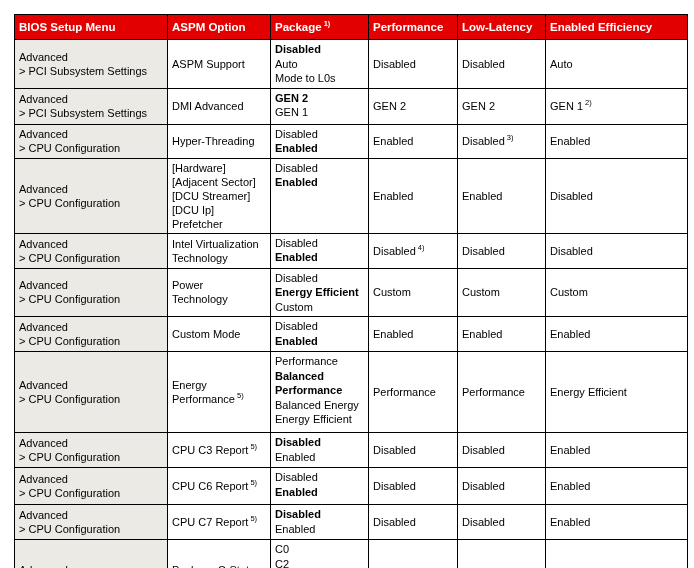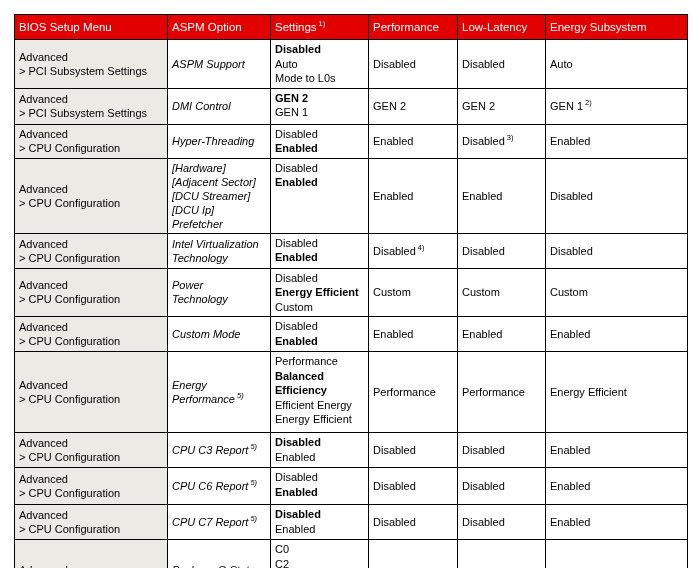--- a/index.html
+++ b/index.html
@@ -24,31 +24,31 @@
   }
   table.bios th, table.bios td {
     border: 1.5px solid var(--border, #000);
     padding: 2px 4px;
     overflow: hidden;
     text-align: left;
   }
   table.bios thead th {
     background: var(--header-bg, #e30000);
     color: var(--header-text, #fff);
-    font-weight: 400;
+    font-weight: 700;
     font-size: 11.5px;
     height: 20px;
     vertical-align: middle;
     white-space: nowrap;
   }
   td.menu {
     background: var(--menu-bg, #eceae4);
     vertical-align: middle;
   }
-  td.opt { vertical-align: middle; background: #fff; font-style: italic; }
+  td.opt { vertical-align: middle; background: #fff; }
   td.set { vertical-align: top; background: #fff; line-height: 14.5px; padding-top: 3px; }
   td.val { vertical-align: middle; background: #fff; white-space: nowrap; }
   sup {
     font-size: 7.5px;
     line-height: 0;
     vertical-align: super;
     margin-left: 2px;
   }
   b { font-weight: 700; }
 </style>
@@ -62,38 +62,38 @@
       <col style="width:103px">
       <col style="width:98px">
       <col style="width:89px">
       <col style="width:88px">
       <col style="width:142px">
     </colgroup>
     <thead>
       <tr>
         <th><span>BIOS Setup Menu</span></th>
         <th><span>ASPM Option</span></th>
-        <th><span>Settings</span><sup>1)</sup></th>
+        <th><span>Package</span><sup>1)</sup></th>
         <th><span>Performance</span></th>
         <th><span>Low-Latency</span></th>
-        <th><span>Energy Subsystem</span></th>
+        <th><span>Enabled Efficiency</span></th>
       </tr>
     </thead>
     <tbody>
         <tr style="height: 43px;">
           <td class="menu">Advanced<br>&gt; PCI Subsystem Settings</td>
           <td class="opt">ASPM Support</td>
           <td class="set"><b>Disabled</b><br><span>Auto</span><br><span>Mode to L0s</span></td>
           <td class="val">Disabled</td>
           <td class="val">Disabled</td>
           <td class="val">Auto</td>
         </tr>
         <tr style="height: 36px;">
           <td class="menu">Advanced<br>&gt; PCI Subsystem Settings</td>
-          <td class="opt">DMI Control</td>
+          <td class="opt">DMI Advanced</td>
           <td class="set"><b>GEN 2</b><br><span>GEN 1</span></td>
           <td class="val">GEN 2</td>
           <td class="val">GEN 2</td>
           <td class="val">GEN 1<sup>2)</sup></td>
         </tr>
         <tr style="height: 33px;">
           <td class="menu">Advanced<br>&gt; CPU Configuration</td>
           <td class="opt">Hyper-Threading</td>
           <td class="set"><span>Disabled</span><br><b>Enabled</b></td>
           <td class="val">Enabled</td>
@@ -128,21 +128,21 @@
           <td class="menu">Advanced<br>&gt; CPU Configuration</td>
           <td class="opt">Custom Mode</td>
           <td class="set"><span>Disabled</span><br><b>Enabled</b></td>
           <td class="val">Enabled</td>
           <td class="val">Enabled</td>
           <td class="val">Enabled</td>
         </tr>
         <tr style="height: 81px;">
           <td class="menu">Advanced<br>&gt; CPU Configuration</td>
           <td class="opt">Energy<br>Performance<sup>5)</sup></td>
-          <td class="set"><span>Performance</span><br><b>Balanced Efficiency</b><br><span>Efficient Energy</span><br><span>Energy Efficient</span></td>
+          <td class="set"><span>Performance</span><br><b>Balanced Performance</b><br><span>Balanced Energy</span><br><span>Energy Efficient</span></td>
           <td class="val">Performance</td>
           <td class="val">Performance</td>
           <td class="val">Energy Efficient</td>
         </tr>
         <tr style="height: 35px;">
           <td class="menu">Advanced<br>&gt; CPU Configuration</td>
           <td class="opt">CPU C3 Report<sup>5)</sup></td>
           <td class="set"><b>Disabled</b><br><span>Enabled</span></td>
           <td class="val">Disabled</td>
           <td class="val">Disabled</td>

